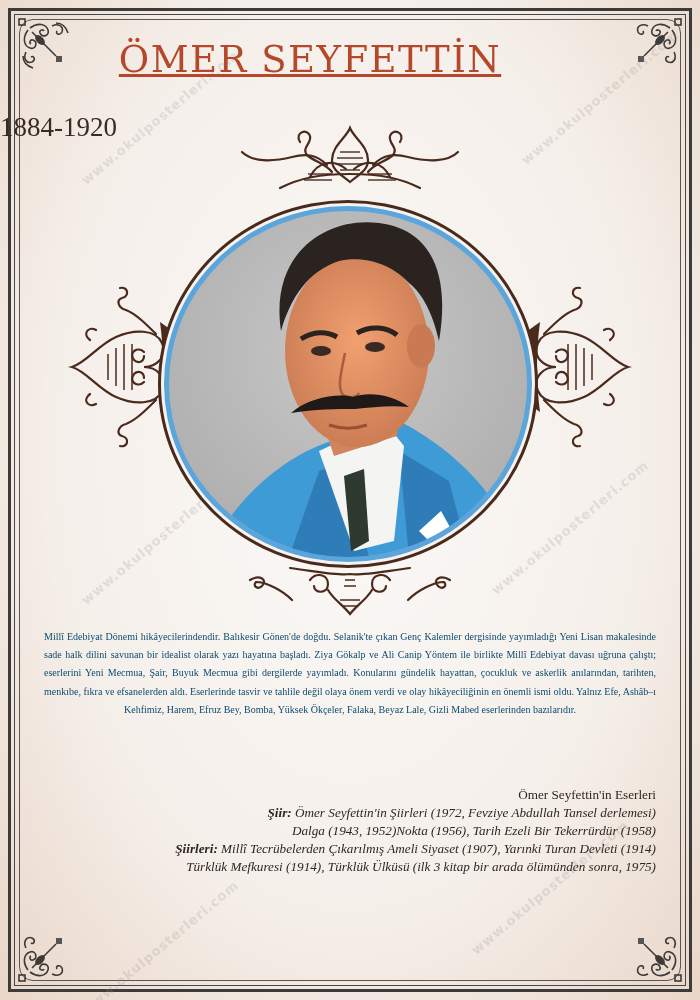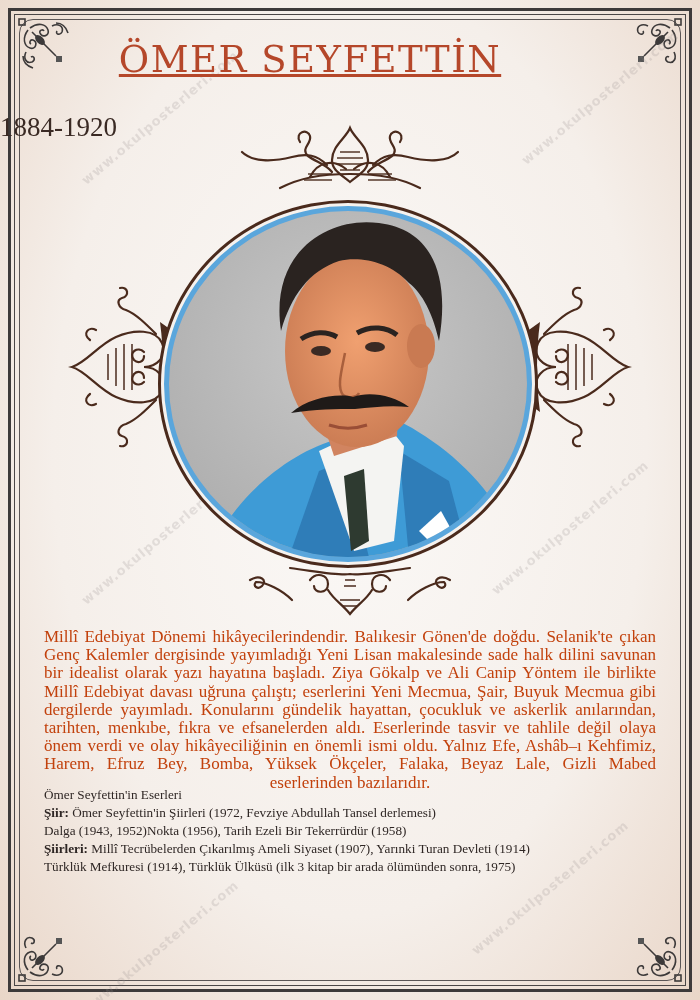--- a/index.html
+++ b/index.html
@@ -47,29 +47,29 @@
     position:absolute; left:0; top:0; width:380px; height:368px; border-radius:50%;
     border:3px solid #4a2a1c; box-sizing:border-box; background:#f6f2ee;
   }
   .portrait-circle {
     position:absolute; left:6px; top:6px; width:368px; height:356px; border-radius:50%;
     overflow:hidden; border:5px solid #5aa6dc; box-sizing:border-box;
     background: radial-gradient(circle at 50% 40%, #c8c8c8 0%, #a8a8a8 100%);
   }
   .bio {
     position:absolute; left:44px; top:628px; width:612px;
-    font-family:"Liberation Serif", serif; font-size:17px; line-height:18.2px;
-    color:#c2410c; text-align:justify; text-align-last:center;
+    font-family:"Liberation Serif", serif; font-size:10px; line-height:18.2px;
+    color:#0c4a6e; text-align:justify; text-align-last:center;
   }
   .works {
-    position:absolute; left:44px; top:786px; width:612px; text-align:left;
+    position:absolute; left:44px; top:786px; width:612px; text-align:right;
     font-family:"Liberation Serif", serif; font-size:13.2px; line-height:18px; color:#2e2624;
   }
   .works .heading { font-style:normal; }
-  .works .line { }
+  .works .line { font-style:italic; }
   .works .lbl { font-weight:bold; text-decoration:none; }
 </style>
 </head>
 <body>
 
 <div class="frame-outer"></div>
 <div class="frame-mid"></div>
 <div class="frame-inner"></div>
 
 <svg class="corner tl" viewBox="0 0 80 80">

